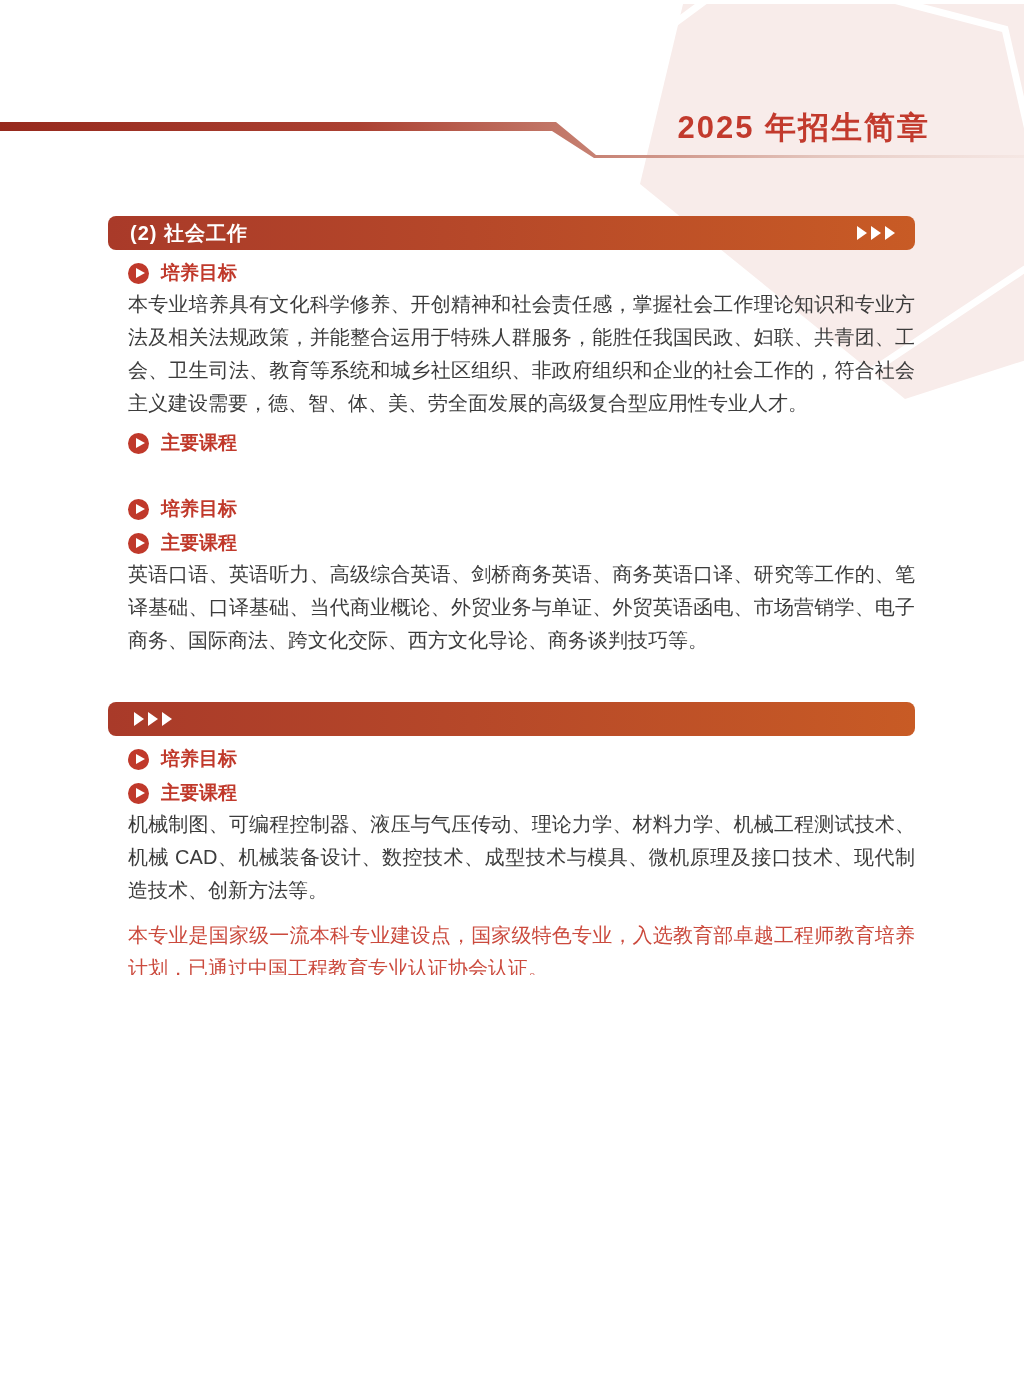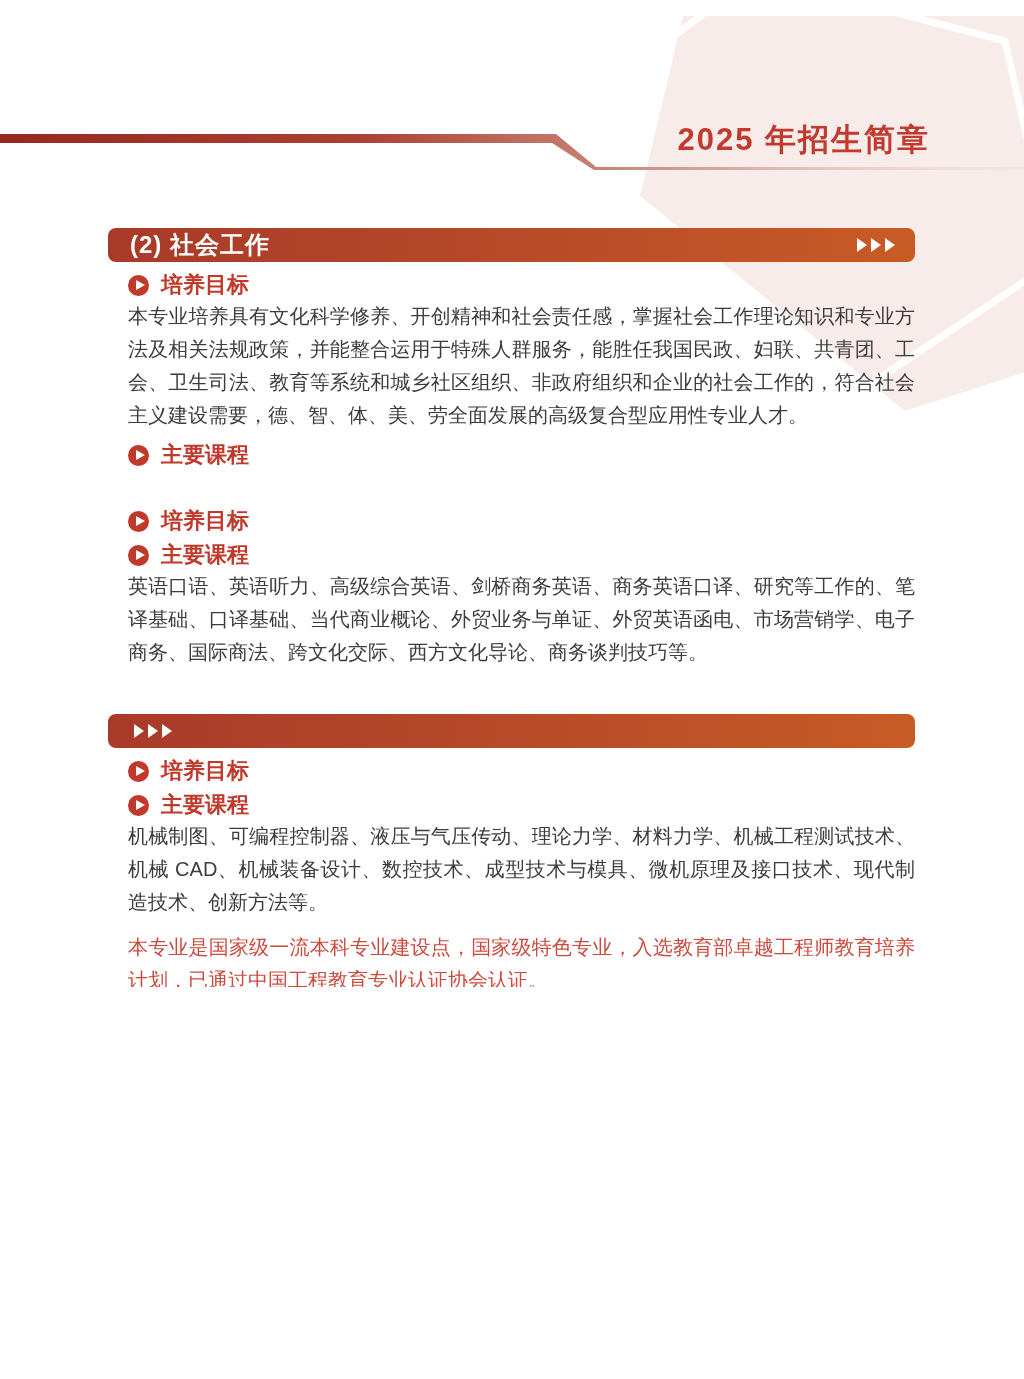--- a/index.html
+++ b/index.html
@@ -1,57 +1,57 @@
 <!DOCTYPE html>
 <html style="--accent: #c0392b; --title_red: #c23a2d; --bar_gradient_start: #a93a29; --bar_gradient_end: #c85b25; --body_text: #3c3c3c; --note_red: #cb4a3d; --badge_red: #b23b2c; --hex_pink: #f8ecea;"><head>
 <meta charset="utf-8">
 <style>
   * { margin:0; padding:0; box-sizing:border-box; }
   html,body { background:#ffffff; }
   .page {
-    position:relative; width:1024px; height:971px; margin:16px auto;
+    position:relative; width:1024px; height:971px; margin:4px auto;
     background:#ffffff; overflow:hidden;
     font-family:"Liberation Sans","DejaVu Sans",sans-serif;
   }
   
   .deco-hex { position:absolute; top:0; right:0; width:504px; height:420px; pointer-events:none; }
   
   .header-line { position:absolute; top:0; left:0; width:1024px; height:170px; pointer-events:none; }
   .header-title {
     position:absolute; top:103px; right:94px;
     font-size:31px; font-weight:700; letter-spacing:2px;
     color:var(--title_red);
   }
   
   .content { position:absolute; left:108px; top:212px; width:807px; }
   .spec-bar {
     height:34px; border-radius:8px;
     background:linear-gradient(90deg, var(--bar_gradient_start) 0%, #b64829 45%, var(--bar_gradient_end) 100%);
     display:flex; align-items:center; justify-content:space-between;
     padding:0 20px 0 22px;
   }
-  .spec-bar .bar-title { color:#ffffff; font-size:24px; font-weight:700; letter-spacing:1px; }
+  .spec-bar .bar-title { color:#ffffff; font-size:20px; font-weight:700; letter-spacing:1px; }
   .arrows { display:flex; align-items:center; }
   .arrows i {
     display:block; width:0; height:0; margin-left:4px;
     border-left:10px solid #ffffff;
     border-top:7px solid transparent; border-bottom:7px solid transparent;
   }
   .block { margin-left:20px; }
   .label-row { display:flex; align-items:center; margin-top:12px; height:22px; }
   .play {
     position:relative; width:21px; height:21px; border-radius:50%;
     background:var(--accent); flex:0 0 21px;
   }
   .play::after {
     content:""; position:absolute; left:8px; top:5px; width:0; height:0;
     border-left:9px solid #ffffff;
     border-top:5.5px solid transparent; border-bottom:5.5px solid transparent;
   }
-  .label { margin-left:12px; color:var(--accent); font-size:22px; font-weight:700; }
+  .label { margin-left:12px; color:var(--accent); font-size:19px; font-weight:700; }
   .para {
     margin-top:4px; width:787px;
     font-size:20px; line-height:33px; color:var(--body_text);
     text-align:justify;
   }
   .para.tight { line-height:28px; }
   .para.note { margin-top:12px; color:var(--note_red); line-height:33px; }
   .spec { margin-bottom:44px; }
   .spec:nth-of-type(2) { margin-bottom:45px; }
   

